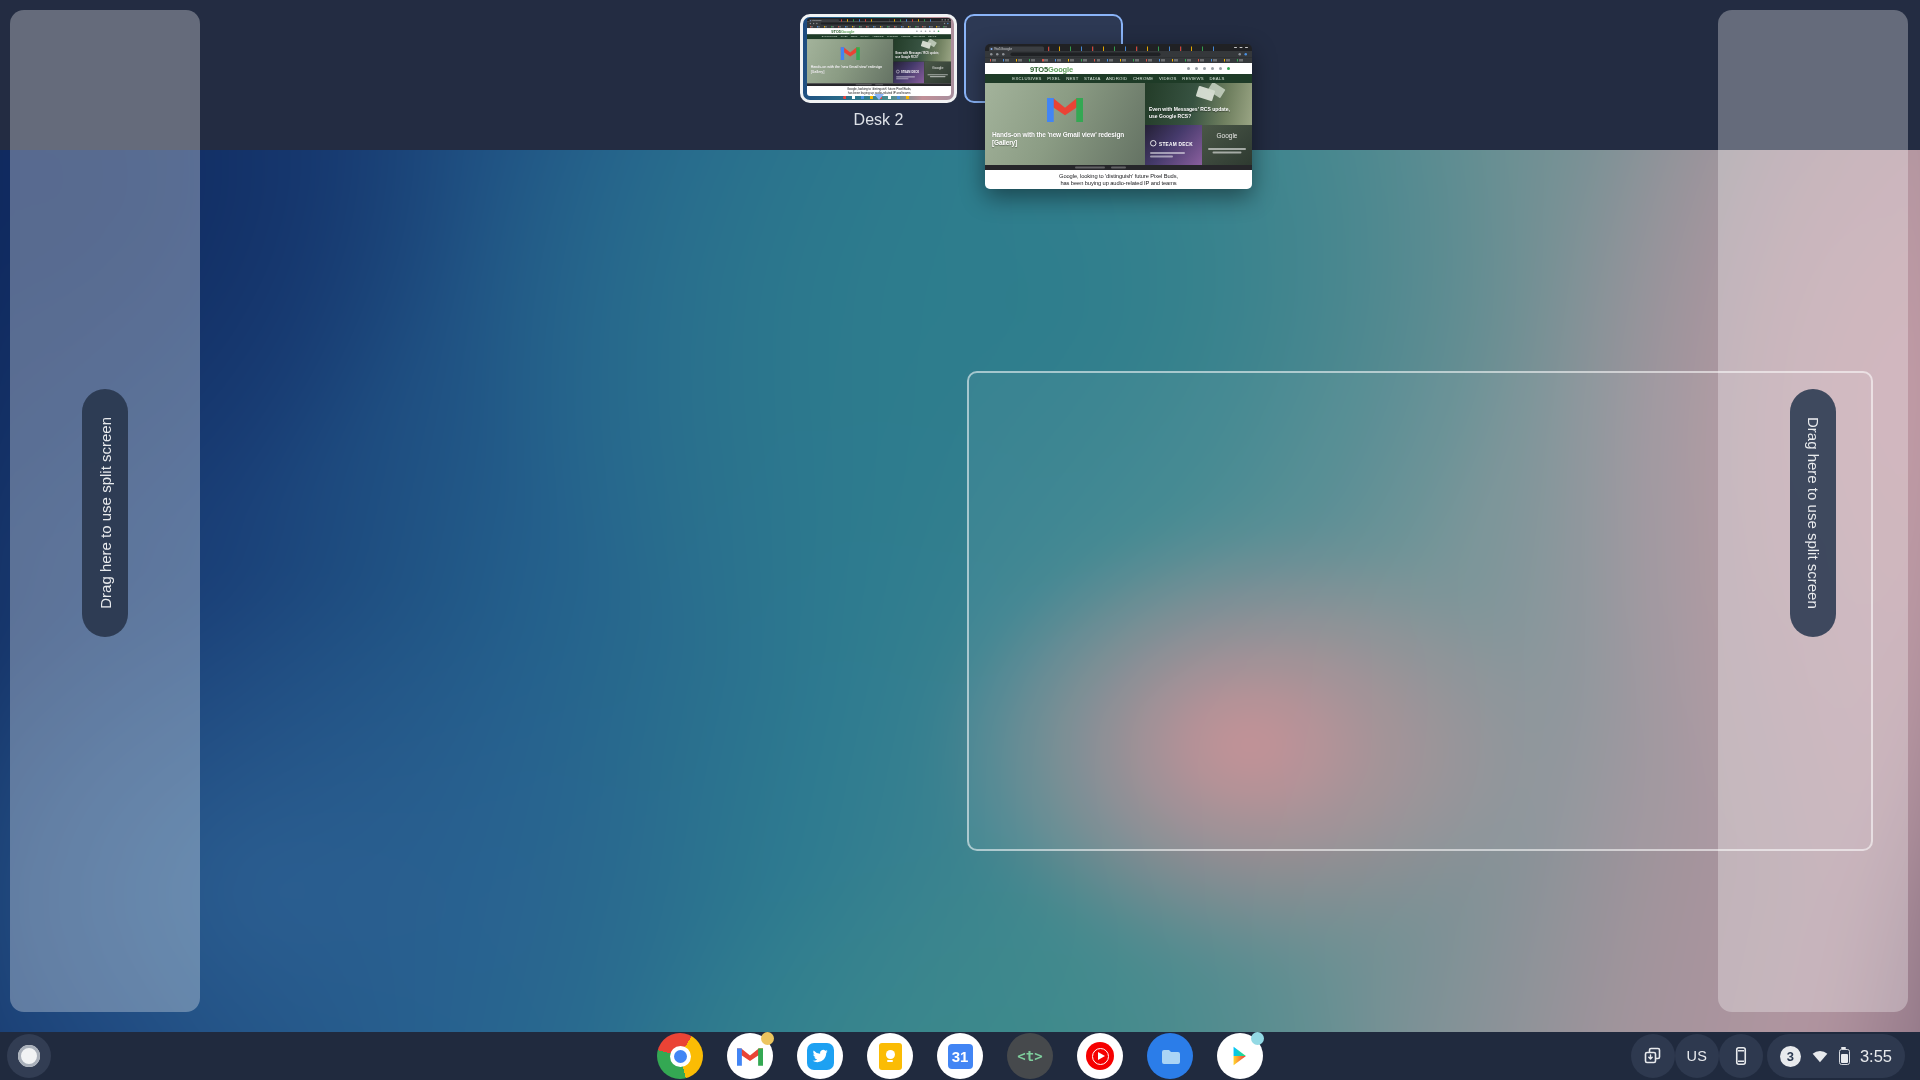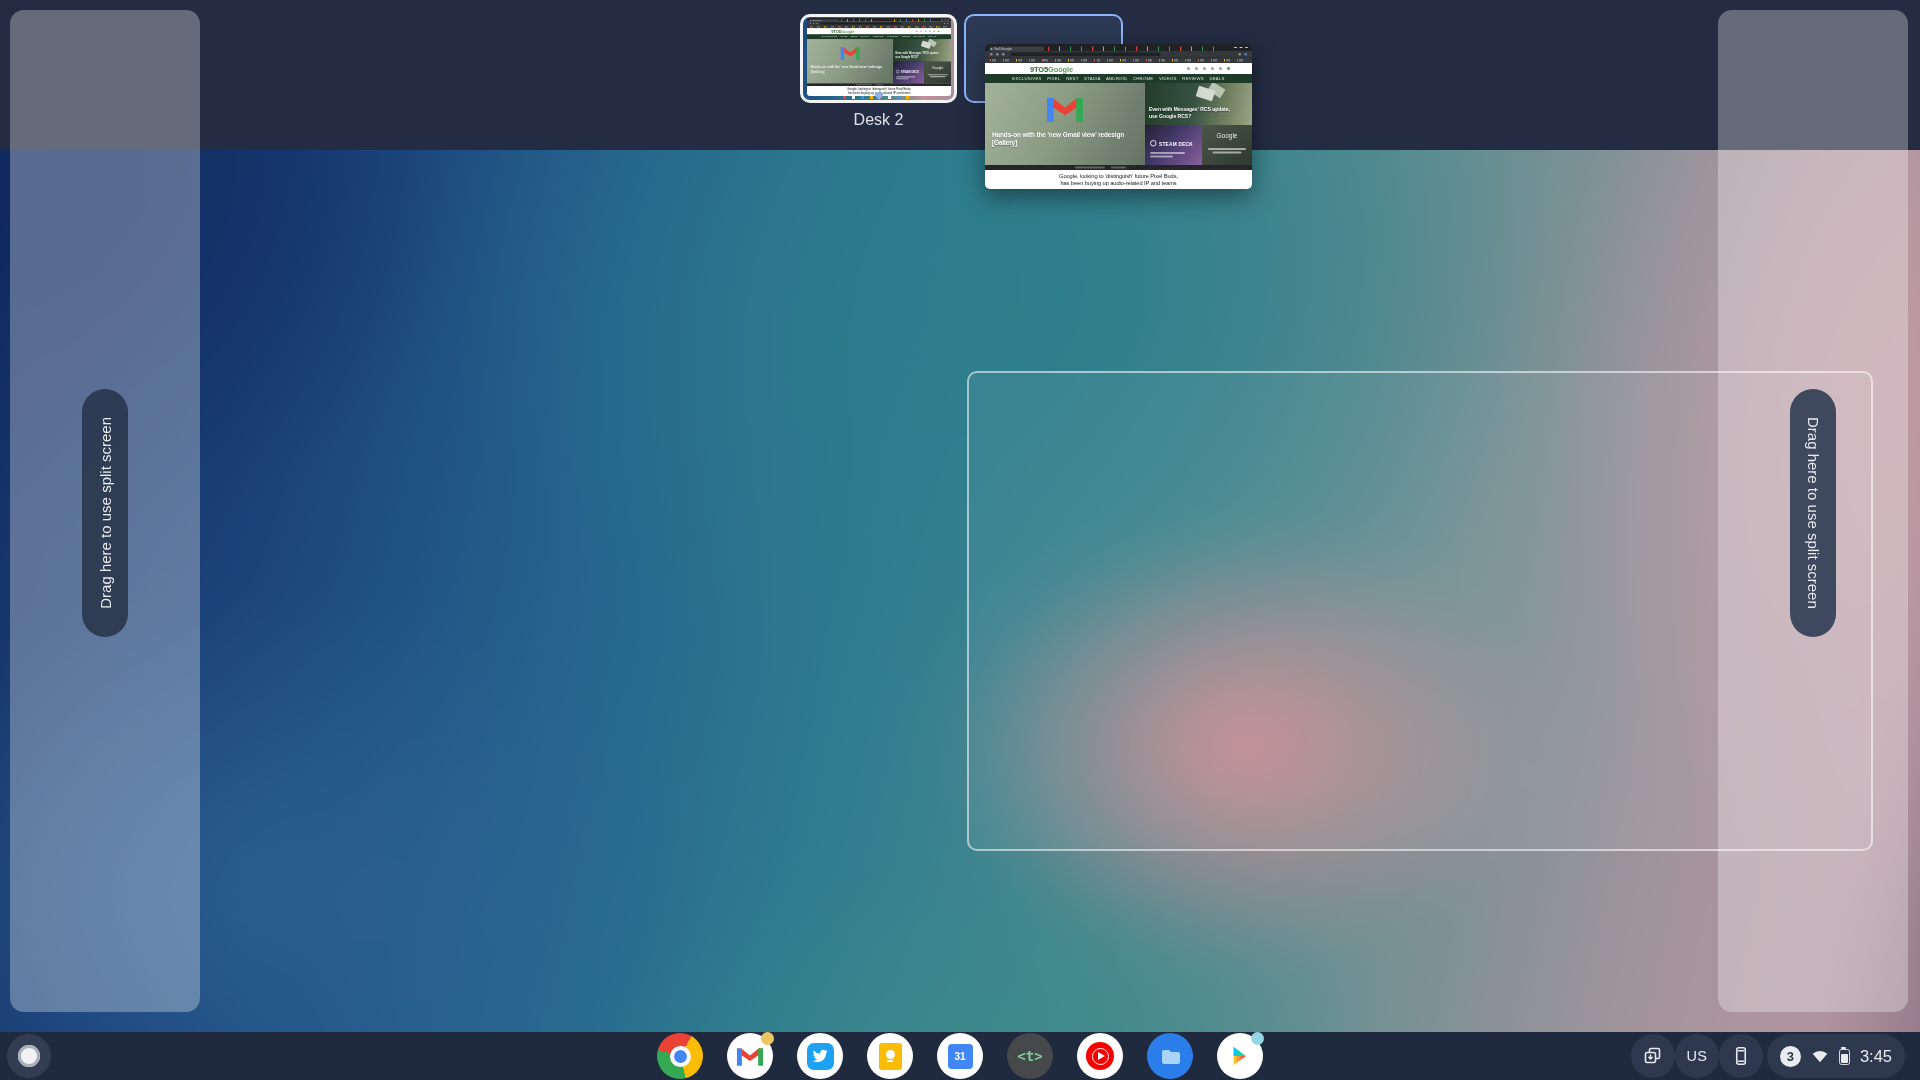--- a/index.html
+++ b/index.html
@@ -140,21 +140,21 @@
   .badge.gold{background:#ecc55e}
   .badge.cyan{background:#93d9e4}
 
   .td-square{width:27px;height:27px;border-radius:7px;background:#1da1f2;display:flex;align-items:center;justify-content:center}
 
   .keep-note{position:relative;width:23px;height:27px;border-radius:3px;background:#fbbc04}
   .keep-bulb{position:absolute;left:7px;top:7px;width:9px;height:9px;border-radius:50%;background:#fff}
   .keep-base{position:absolute;left:8.5px;top:17px;width:6px;height:2.5px;border-radius:1px;background:#fff}
 
   .cal-square{width:25px;height:25px;border-radius:4px;background:#4285f4;display:flex;align-items:center;justify-content:center}
-  .cal-num{color:#fff;font-weight:bold;font-size:10px}
+  .cal-num{color:#fff;font-weight:bold;font-size:15px}
 
   .ic-text{position:absolute;inset:0;border-radius:50%;background:#46494c;display:flex;align-items:center;justify-content:center}
   .ic-text span{font-family:"DejaVu Sans Mono","Liberation Mono",monospace;font-weight:bold;font-size:14px;color:#7ece9c}
 
   .ytm-red{position:relative;width:28px;height:28px;border-radius:50%;background:#f60000;display:flex;align-items:center;justify-content:center}
   .ytm-ring{position:absolute;left:5.5px;top:5.5px;width:17px;height:17px;border:1.7px solid #fff;border-radius:50%}
   .ytm-tri{width:0;height:0;border-top:4.5px solid transparent;border-bottom:4.5px solid transparent;border-left:7.5px solid #fff;margin-left:2px}
 
   .ic-files{position:absolute;inset:0;border-radius:50%;background:#2b7de9;display:flex;align-items:center;justify-content:center}
 
@@ -472,16 +472,16 @@
       </svg>
     </button>
     <button class="tray">
       <span class="nbadge">
         <span>3</span>
       </span>
       <svg width="20" height="20" viewBox="0 0 24 24">
         <path d="M12 19.5 3.2 9.2a13.4 13.4 0 0 1 17.6 0Z" fill="#e8eaed"></path>
       </svg>
       <span class="battery"></span>
-      <span class="time">3:45</span>
+      <span class="time">3:55</span>
     </button>
   </div>
 </div>
 
 </body></html>

